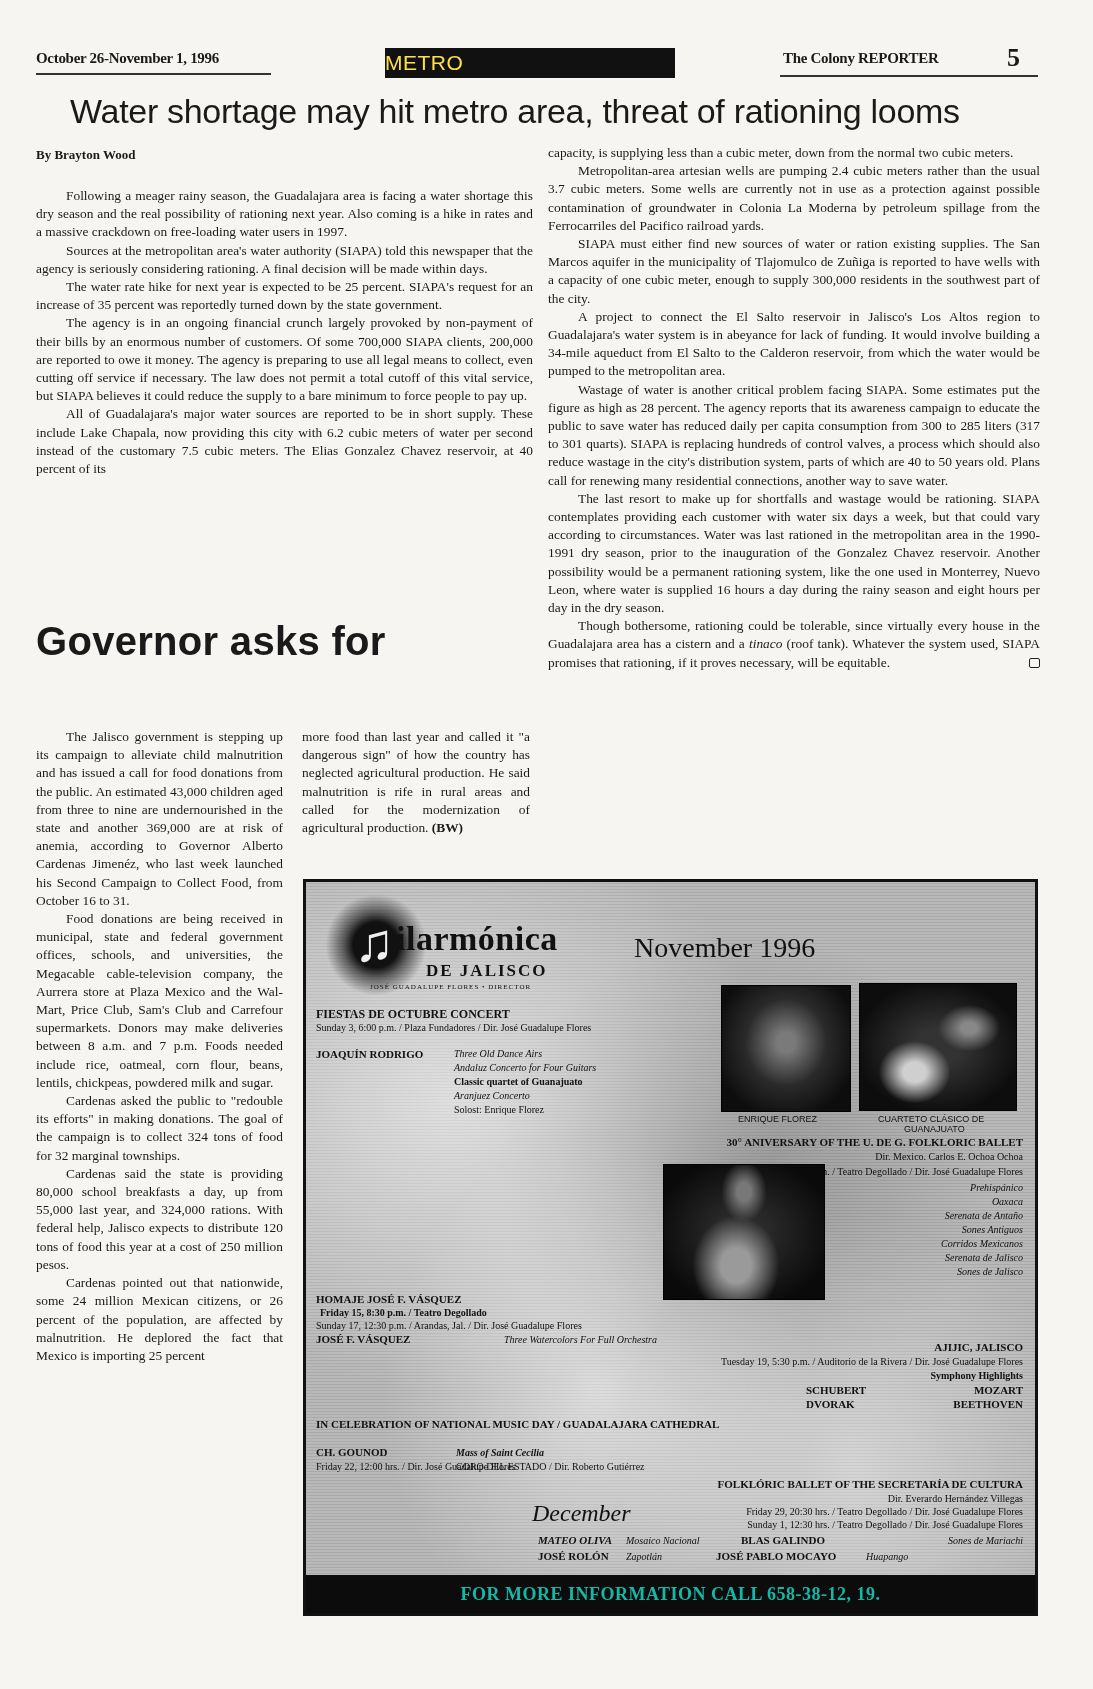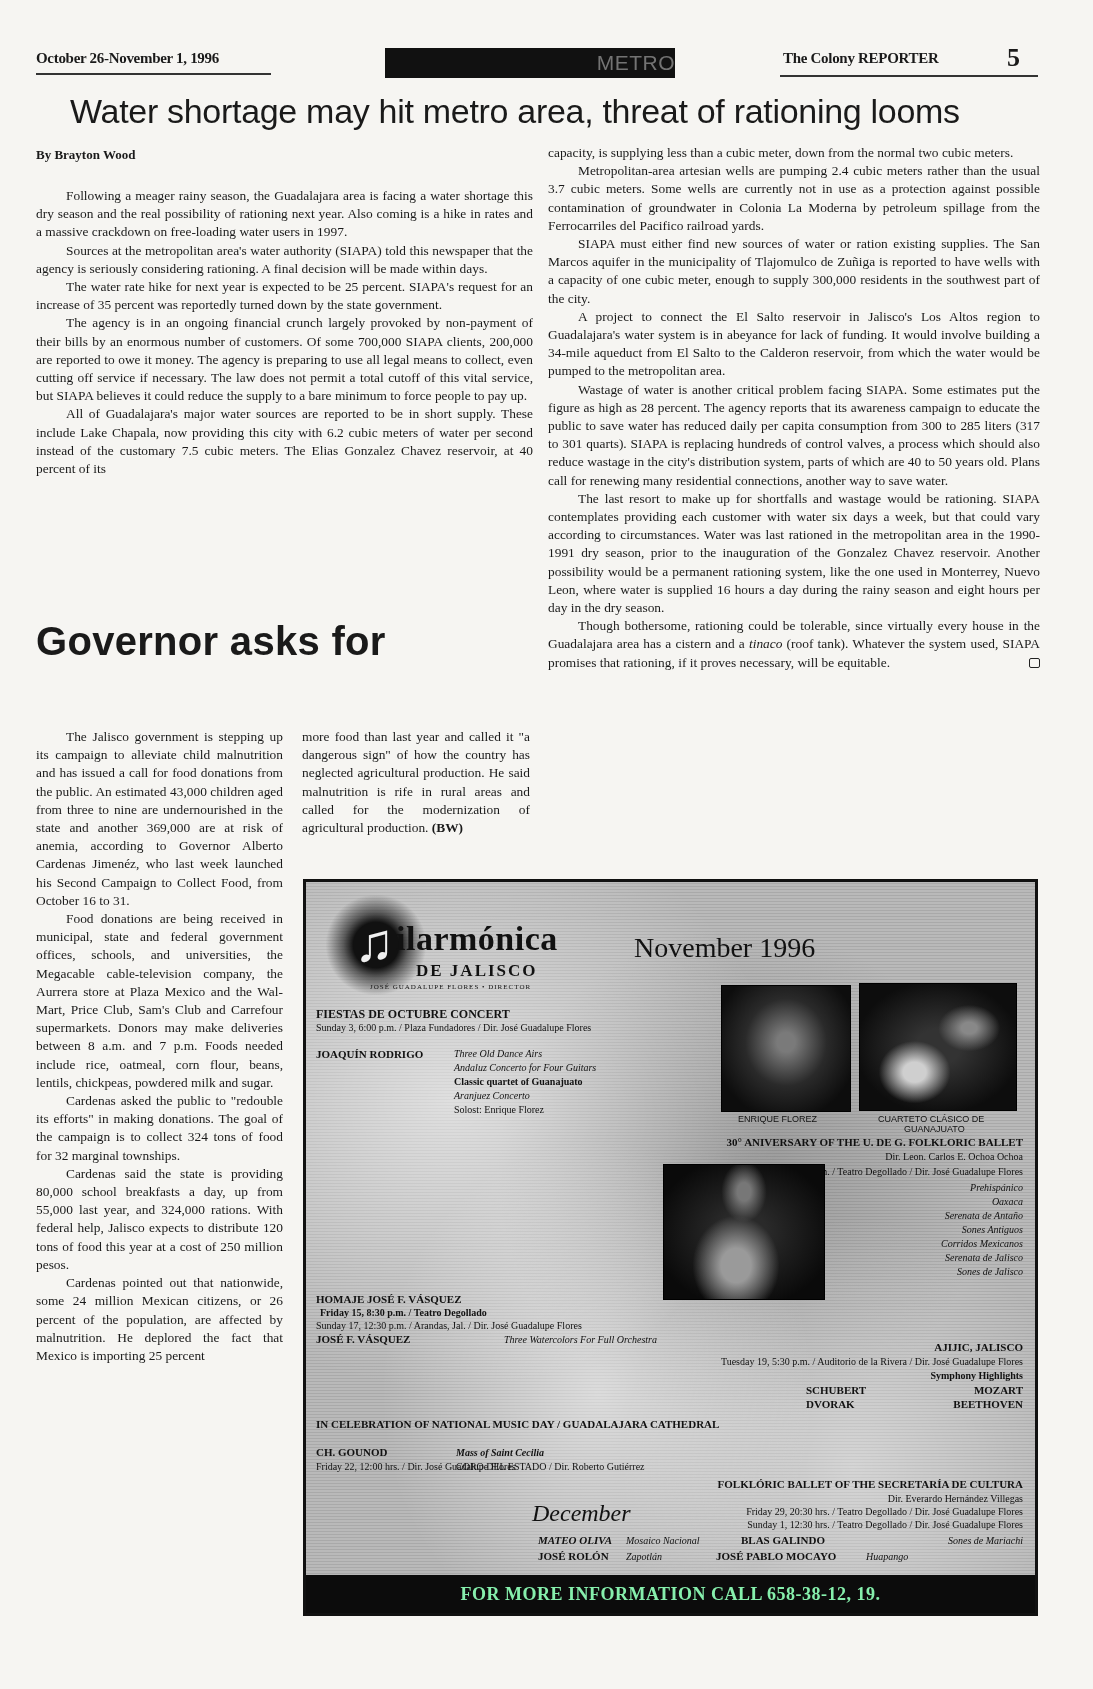--- a/index.html
+++ b/index.html
@@ -3,22 +3,22 @@
 <meta charset="utf-8">
 <style>
   * { box-sizing: border-box; margin: 0; padding: 0; }
   html, body { width: 1093px; height: 1689px; background: #f6f5f2; overflow: hidden; }
   body { position: relative; font-family: "Liberation Serif", serif; color: #1a1a1a; }
   .abs { position: absolute; }
 
   
   .mast-date { left: 36px; top: 50px; font-size: 15px; font-weight: bold; letter-spacing: -0.3px; }
   .mast-date-rule { left: 36px; top: 73px; width: 235px; height: 2px; background: #333; }
-  .mast-section { left: 385px; top: 48px; width: 290px; height: 30px; background: #111; color: #737373;
-    font-family: "Liberation Sans", sans-serif; font-size: 21px; text-align: right; line-height: 30px; letter-spacing: 0.5px; }
+  .mast-section { left: 385px; top: 48px; width: 290px; height: 30px; background: #111; color: #fde047;
+    font-family: "Liberation Sans", sans-serif; font-size: 21px; text-align: left; line-height: 30px; letter-spacing: 0.5px; }
   .mast-paper { left: 783px; top: 50px; font-size: 15px; font-weight: bold; letter-spacing: -0.3px; }
   .mast-page { left: 1007px; top: 43px; font-size: 26px; font-weight: bold; }
   .mast-paper-rule { left: 780px; top: 75px; width: 258px; height: 2px; background: #333; }
 
   
   .headline1 { left: 70px; top: 92px; width: 960px; font-family: "Liberation Sans", sans-serif; font-size: 34px; letter-spacing: -0.3px; white-space: nowrap; }
 
   .byline { left: 36px; top: 147px; font-size: 13px; font-weight: bold; }
 
   .col { position: absolute; font-size: 13.4px; line-height: 18.2px; text-align: justify; }
@@ -42,30 +42,30 @@
       radial-gradient(ellipse at 60% 40%, rgba(60,60,60,0.25), transparent 40%),
       repeating-linear-gradient(0deg, #a9a9a9 0px, #a9a9a9 1px, #b9b9b9 1px, #b9b9b9 3px);
     overflow: hidden; font-family: "Liberation Serif", serif; }
   .ad .t { position: absolute; white-space: nowrap; color: #111; }
   .ad .b { font-weight: bold; }
   .ad .i { font-style: italic; }
   .splash { position: absolute; left: 10px; top: 8px; width: 120px; height: 110px;
     background: radial-gradient(circle at 50% 50%, #111 28%, rgba(20,20,20,0.6) 40%, transparent 62%); border-radius: 50%; }
   .note-glyph { position: absolute; left: 48px; top: 34px; font-size: 54px; color: #f0f0f0; line-height: 1; }
   .logo-word { left: 90px; top: 38px; font-size: 34px; font-weight: bold; letter-spacing: 0.5px; }
-  .logo-sub { left: 110px; top: 79px; font-size: 17px; font-weight: bold; letter-spacing: 2px; }
+  .logo-sub { left: 120px; top: 79px; font-size: 17px; font-weight: bold; letter-spacing: 2px; }
   .logo-dir { left: 64px; top: 101px; font-size: 7px; letter-spacing: 1px; }
   .ad-title1 { left: 252px; top: 18px; font-size: 28px; }
   .ad-title2 { left: 328px; top: 50px; font-size: 28px; }
   .photo { position: absolute; background: radial-gradient(ellipse at 50% 45%, #7a7a7a 10%, #2a2a2a 45%, #0d0d0d 80%); border: 1px solid #000; }
   .photo1 { left: 415px; top: 103px; width: 130px; height: 127px; }
   .photo2 { left: 553px; top: 101px; width: 158px; height: 128px; background: radial-gradient(ellipse at 35% 70%, #cfcfcf 8%, transparent 25%), radial-gradient(ellipse at 70% 35%, #888 5%, transparent 20%), radial-gradient(ellipse at 50% 50%, #333 20%, #0d0d0d 75%); }
   .photo3 { left: 357px; top: 282px; width: 162px; height: 136px; background: radial-gradient(ellipse at 45% 75%, #9a9a9a 12%, transparent 35%), radial-gradient(ellipse at 50% 20%, #777 6%, transparent 20%), radial-gradient(ellipse at 50% 50%, #2a2a2a 20%, #0a0a0a 80%); }
   .cap { font-family: "Liberation Sans", sans-serif; font-size: 9px; }
-  .footer-bar { position: absolute; left: 0; bottom: 0; width: 100%; height: 38px; background: #0c0c0c; color: #86efac;
+  .footer-bar { position: absolute; left: 0; bottom: 0; width: 100%; height: 38px; background: #0c0c0c; color: #14b8a6;
     font-family: "Liberation Serif", serif; font-weight: bold; font-size: 18px; text-align: center; line-height: 38px; letter-spacing: 0.5px; }
   .f10 { font-size: 10px; }
   .f11 { font-size: 11px; }
   .f12 { font-size: 12px; }
 </style>
 </head>
 <body>
 
 <div class="abs mast-date">October 26-November 1, 1996</div>
 <div class="abs mast-date-rule"></div>
@@ -127,21 +127,21 @@
   <div class="t b f12" style="left:10px; top:125px;">FIESTAS DE OCTUBRE CONCERT</div>
   <div class="t f10" style="left:10px; top:140px;">Sunday 3, 6:00 p.m.  /  Plaza Fundadores  /  Dir. José Guadalupe Flores</div>
   <div class="t b f11" style="left:10px; top:166px;">JOAQUÍN RODRIGO</div>
   <div class="t i f10" style="left:148px; top:166px;">Three Old Dance Airs</div>
   <div class="t i f10" style="left:148px; top:180px;">Andaluz Concerto for Four Guitars</div>
   <div class="t b f10" style="left:148px; top:194px;">Classic quartet of Guanajuato</div>
   <div class="t i f10" style="left:148px; top:208px;">Aranjuez Concerto</div>
   <div class="t f10" style="left:148px; top:222px;">Solost: Enrique Florez</div>
 
   <div class="t b f11" style="right:12px; top:254px;">30° ANIVERSARY OF THE U. DE G. FOLKLORIC BALLET</div>
-  <div class="t f10" style="right:12px; top:269px;">Dir. Leon. Carlos E. Ochoa Ochoa</div>
+  <div class="t f10" style="right:12px; top:269px;">Dir. Mexico. Carlos E. Ochoa Ochoa</div>
   <div class="t f10" style="right:12px; top:284px;">Friday, 8:30 p.m.  Sunday 10, 12:30 p.m.  /  Teatro Degollado  /  Dir. José Guadalupe Flores</div>
   <div class="photo photo3"></div>
   <div class="t i f10" style="right:12px; top:300px;">Prehispánico</div>
   <div class="t i f10" style="right:12px; top:314px;">Oaxaca</div>
   <div class="t i f10" style="right:12px; top:328px;">Serenata de Antaño</div>
   <div class="t i f10" style="right:12px; top:342px;">Sones Antiguos</div>
   <div class="t i f10" style="right:12px; top:356px;">Corridos Mexicanos</div>
   <div class="t i f10" style="right:12px; top:370px;">Serenata de Jalisco</div>
   <div class="t i f10" style="right:12px; top:384px;">Sones de Jalisco</div>
 

